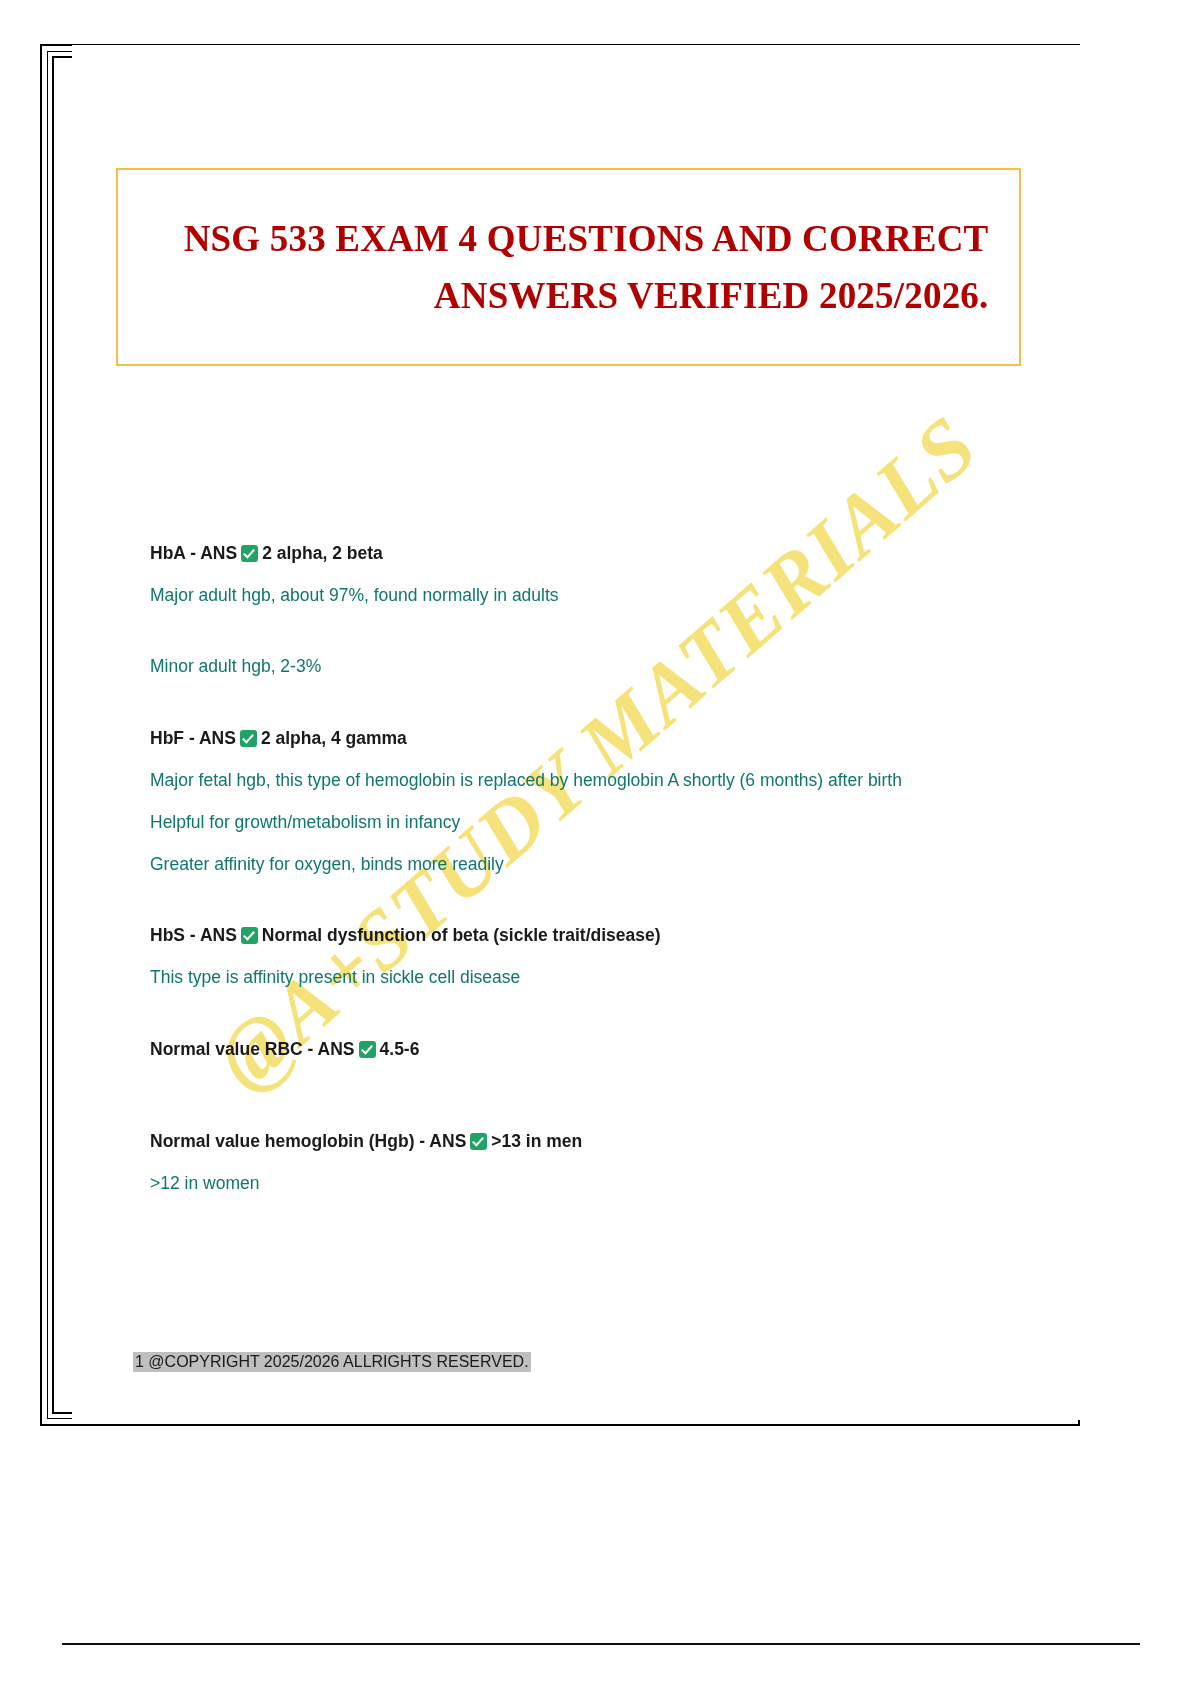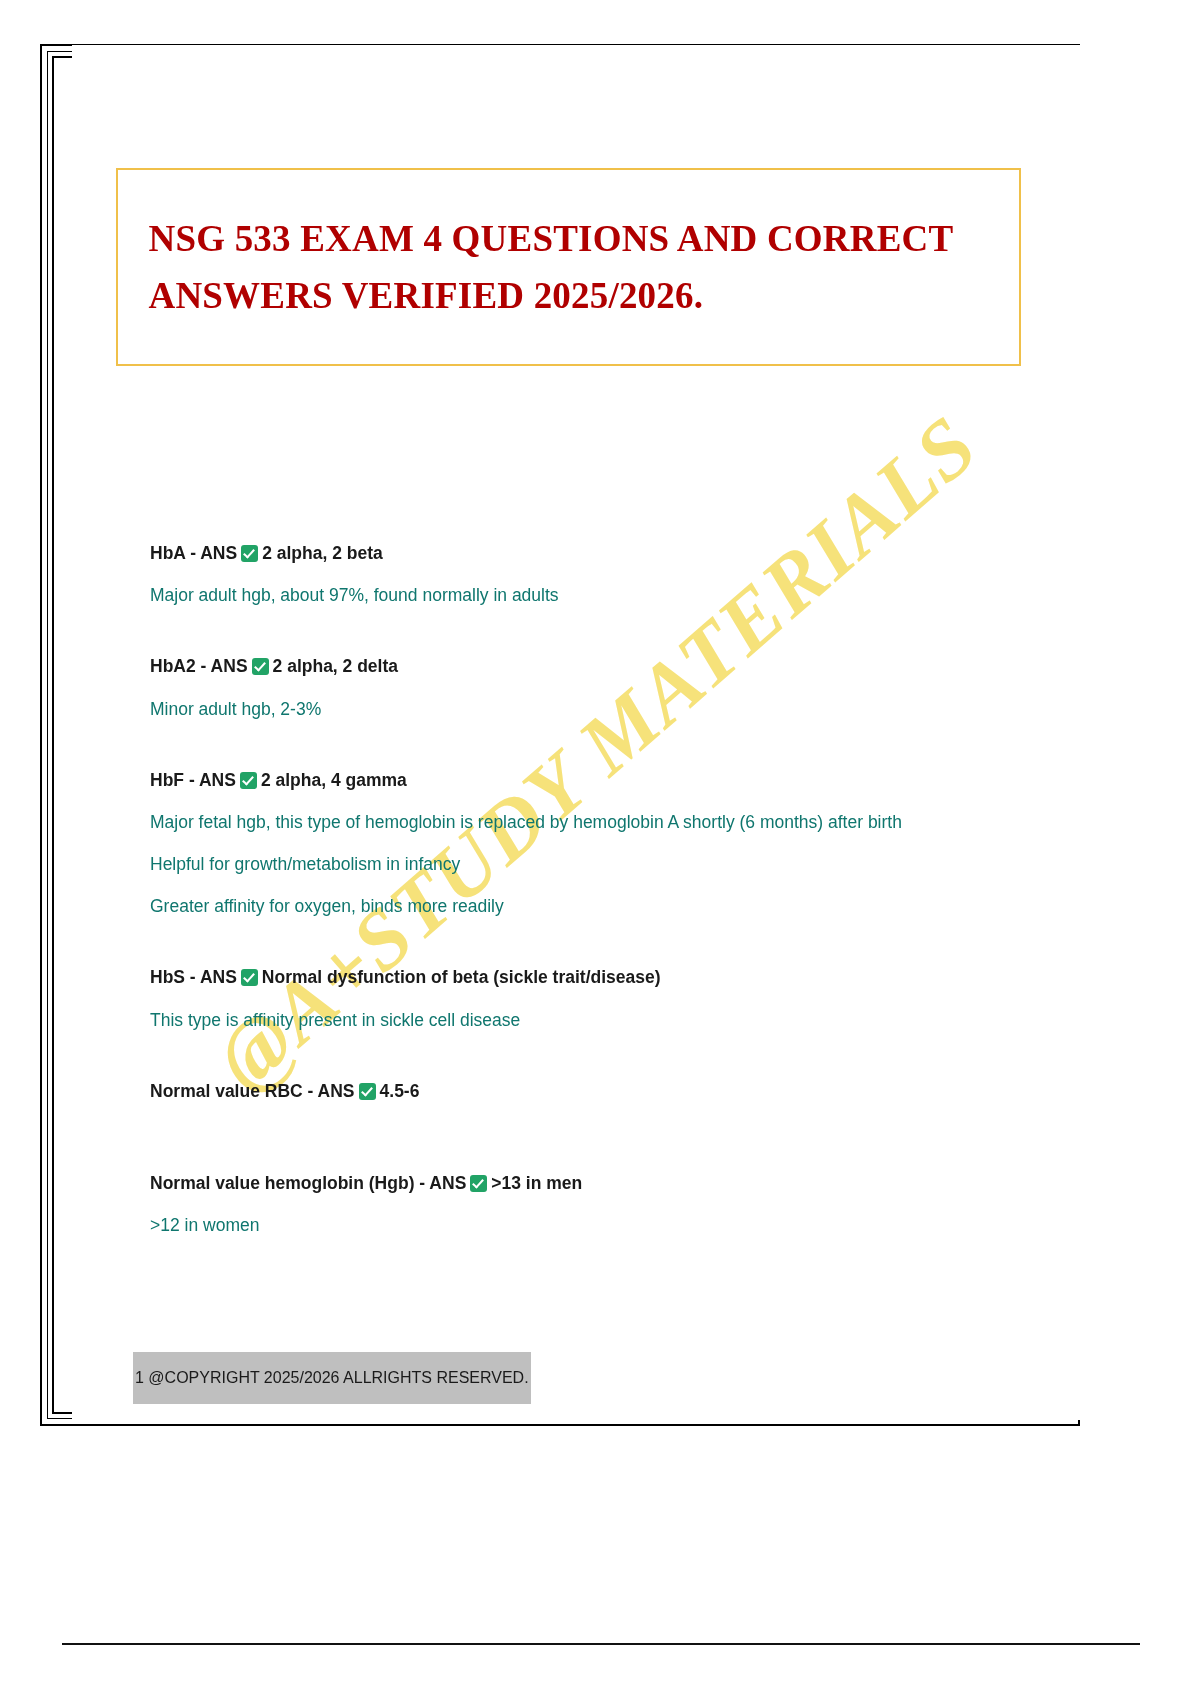--- a/index.html
+++ b/index.html
@@ -79,21 +79,21 @@
     display: flex;
     align-items: center;
     justify-content: center;
   }
   .title-text {
     font-family: "Liberation Serif", serif;
     font-weight: bold;
     font-size: 37px;
     line-height: 1.55;
     color: #b00000;
-    text-align: left;
+    text-align: right;
     width: 840px;
     letter-spacing: 0.2px;
   }
 
   
   .watermark {
     position: absolute;
     left: 120px;
     top: 330px;
     width: 900px;
@@ -170,21 +170,21 @@
 
   .spacer { height: 22px; }
 
   .footer-line {
     position: absolute;
     left: 133px;
     top: 1352px;
     font-size: 16px;
     color: #1a1a1a;
     background: #bfbfbf;
-    padding: 17px 2px;
+    padding: 1px 2px;
     z-index: 10;
   }
 </style>
 </head>
 <body>
 
 <div class="page">
 
   <div class="frame-outer"></div>
   <div class="frame-inner"></div>
@@ -204,23 +204,20 @@
     <div class="qa-block">
       <p class="q-line">
         <span class="answord">HbA - ANS</span><span class="check"></span><span class="answer">2 alpha, 2 beta</span>
       </p>
       <p class="a-line">Major adult hgb, about 97%, found normally in adults</p>
     </div>
 
     <div class="spacer"></div>
 
     <div class="qa-block">
-      <p class="q-line">
-        <span class="answord">HbA2 - ANS</span><span class="check"></span><span class="answer">2 alpha, 2 delta</span>
-      </p>
       <p class="a-line">Minor adult hgb, 2-3%</p>
     </div>
 
     <div class="spacer"></div>
 
     <div class="qa-block">
       <p class="q-line">
         <span class="answord">HbF - ANS</span><span class="check"></span><span class="answer">2 alpha, 4 gamma</span>
       </p>
       <p class="a-line">Major fetal hgb, this type of hemoglobin is replaced by hemoglobin A shortly (6 months) after birth</p>

